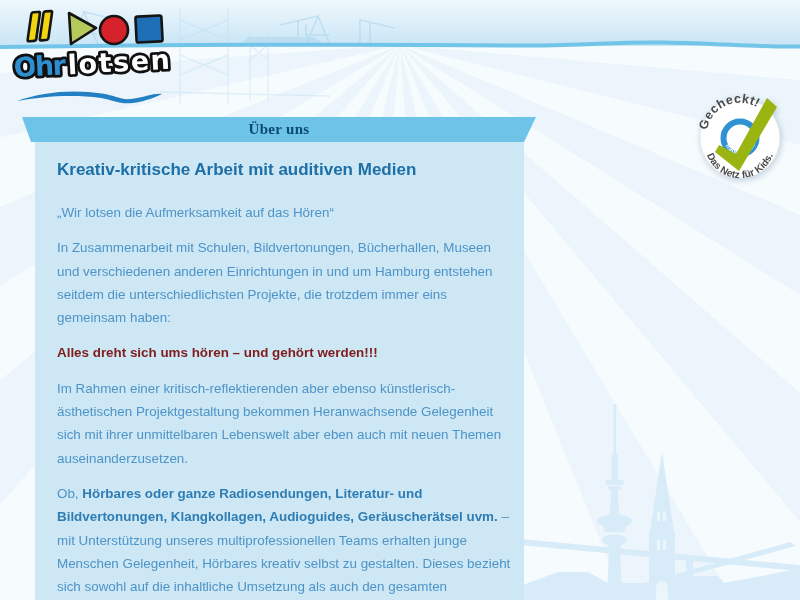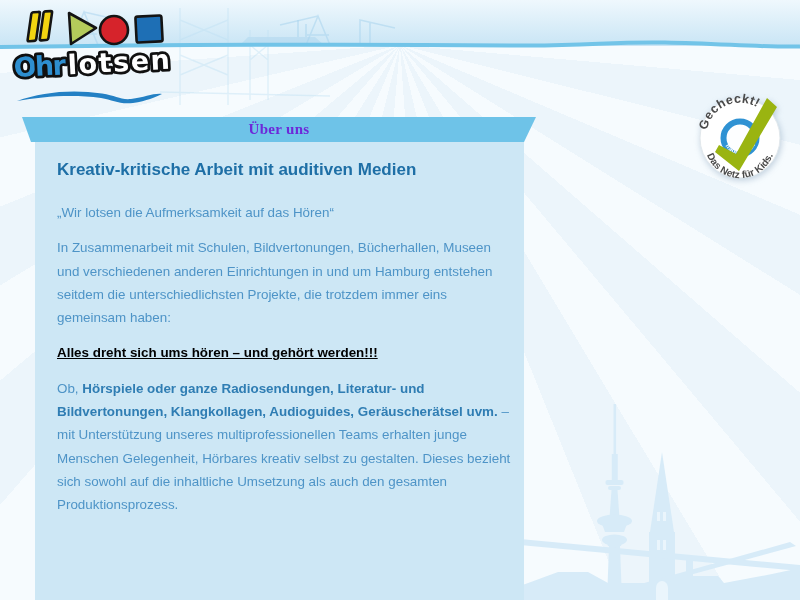--- a/index.html
+++ b/index.html
@@ -35,40 +35,40 @@
 
   
   .section-bar {
     position:absolute; left:22px; top:117px; width:514px; height:25px;
     background:#6EC3E8;
     clip-path:polygon(0 0, 100% 0, calc(100% - 12px) 100%, 9px 100%);
     text-align:center;
   }
   .section-bar h1 {
     font-family:"Liberation Serif", "DejaVu Serif", serif;
-    font-size:15px; font-weight:bold; color:#6d28d9;
+    font-size:15px; font-weight:bold; color:#0c4a6e;
     line-height:25px; letter-spacing:.3px;
   }
 
   
   .panel {
     position:absolute; left:35px; top:142px; width:489px; height:458px;
     background:#CDE7F5;
     padding:18px 18px 0 22px;
   }
   .panel h2 {
     font-size:17px; font-weight:bold; color:#1E6FA6;
     margin:0 0 21px 0;
   }
   .panel p {
     width:456px;
     font-size:13.4px; line-height:23.3px; color:#4E94C7;
     margin:11px 0 12px 0;
   }
-  .panel p.motto { font-weight:bold; color:#000000;text-decoration:underline; }
+  .panel p.motto { font-weight:bold; color:#7f1d1d; }
   .panel p b { color:#2F7DB3; }
 
   
   .badge {
     position:absolute; left:694px; top:88px; width:92px; height:96px;
     filter:drop-shadow(1px 2px 3px rgba(90,125,160,.35));
     cursor:pointer;
   }
 </style>
 </head>
@@ -161,21 +161,22 @@
 
   <div class="section-bar">
     <h1>Über uns</h1>
   </div>
 
   <div class="panel">
     <h2>Kreativ-kritische Arbeit mit auditiven Medien</h2>
     <p>„Wir lotsen die Aufmerksamkeit auf das Hören“</p>
     <p>In Zusammenarbeit mit Schulen, Bildvertonungen, Bücherhallen, Museen und verschiedenen anderen Einrichtungen in und um Hamburg entstehen seitdem die unterschiedlichsten Projekte, die trotzdem immer eins gemeinsam haben:</p>
     <p class="motto">Alles dreht sich ums hören – und gehört werden!!!</p>
-    <p><span>Ob, </span><b>Hörspiele oder ganze Radiosendungen, Literatur- und Bildvertonungen, Klangkollagen, Audioguides, Geräuscherätsel uvm.</b><span> – mit Unterstützung unseres multiprofessionellen Teams erhalten junge Menschen Gelegenheit, Hörbares kreativ selbst zu gestalten. Dieses bezieht sich sowohl auf die inhaltliche Umsetzung als auch den gesamten Produktionsprozess.</span></p>
+    <p>Im Rahmen einer kritisch-reflektierenden aber ebenso künstlerisch-ästhetischen Projektgestaltung bekommen Heranwachsende Gelegenheit sich mit ihrer unmittelbaren Lebenswelt aber eben auch mit neuen Themen auseinanderzusetzen.</p>
+    <p><span>Ob, </span><b>Hörbares oder ganze Radiosendungen, Literatur- und Bildvertonungen, Klangkollagen, Audioguides, Geräuscherätsel uvm.</b><span> – mit Unterstützung unseres multiprofessionellen Teams erhalten junge Menschen Gelegenheit, Hörbares kreativ selbst zu gestalten. Dieses bezieht sich sowohl auf die inhaltliche Umsetzung als auch den gesamten Produktionsprozess.</span></p>
   </div>
 
   <svg class="badge" viewBox="0 0 92 96">
     <defs>
       <path id="arcTop" d="M 13.5,40 A 33.5,33.5 0 0 1 78.5,40"></path>
       <path id="arcBottom" d="M 11.5,61 A 35,35 0 0 0 80.5,61"></path>
       <path id="arcRing" d="M 30.5,55.5 A 16.5,16.5 0 0 0 61.5,55.5"></path>
     </defs>
     <circle cx="46" cy="50" r="40" fill="#FFFFFF" stroke="#E2E8EC" stroke-width="1"></circle>
     <text font-size="12.5" font-weight="bold" fill="#4A4A4A" letter-spacing="0.5">

